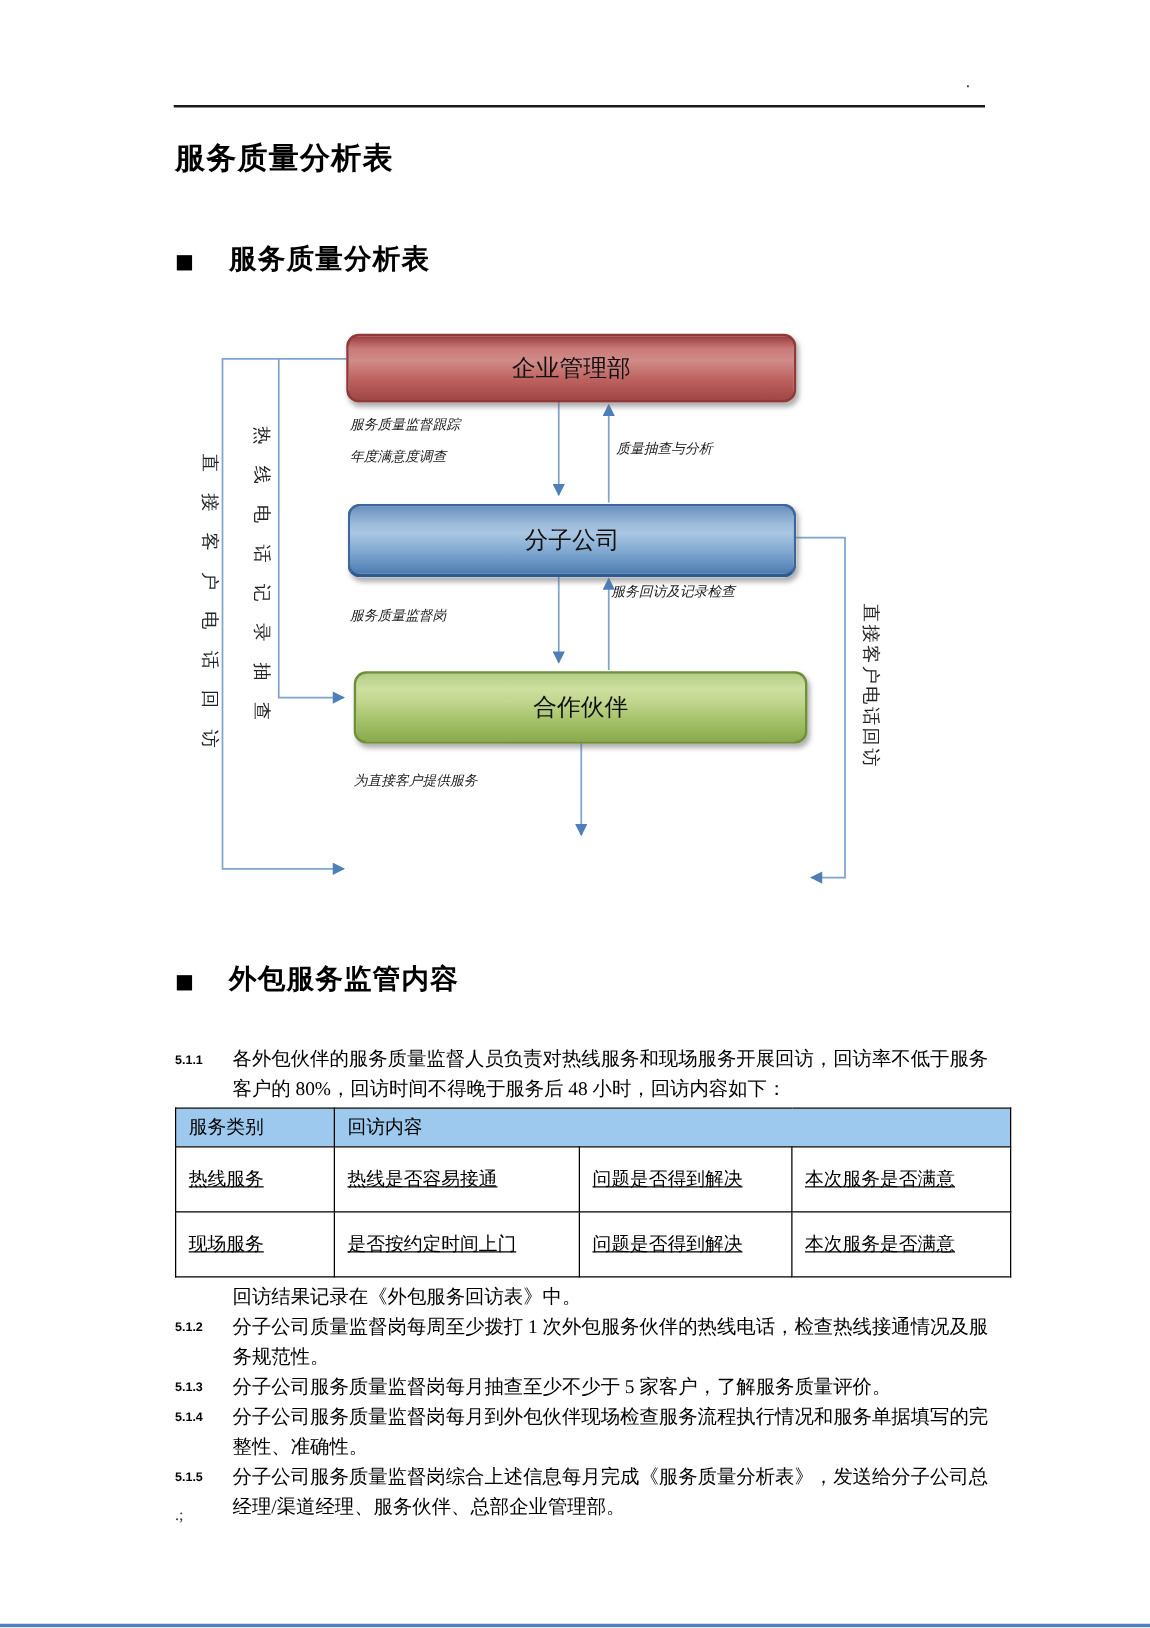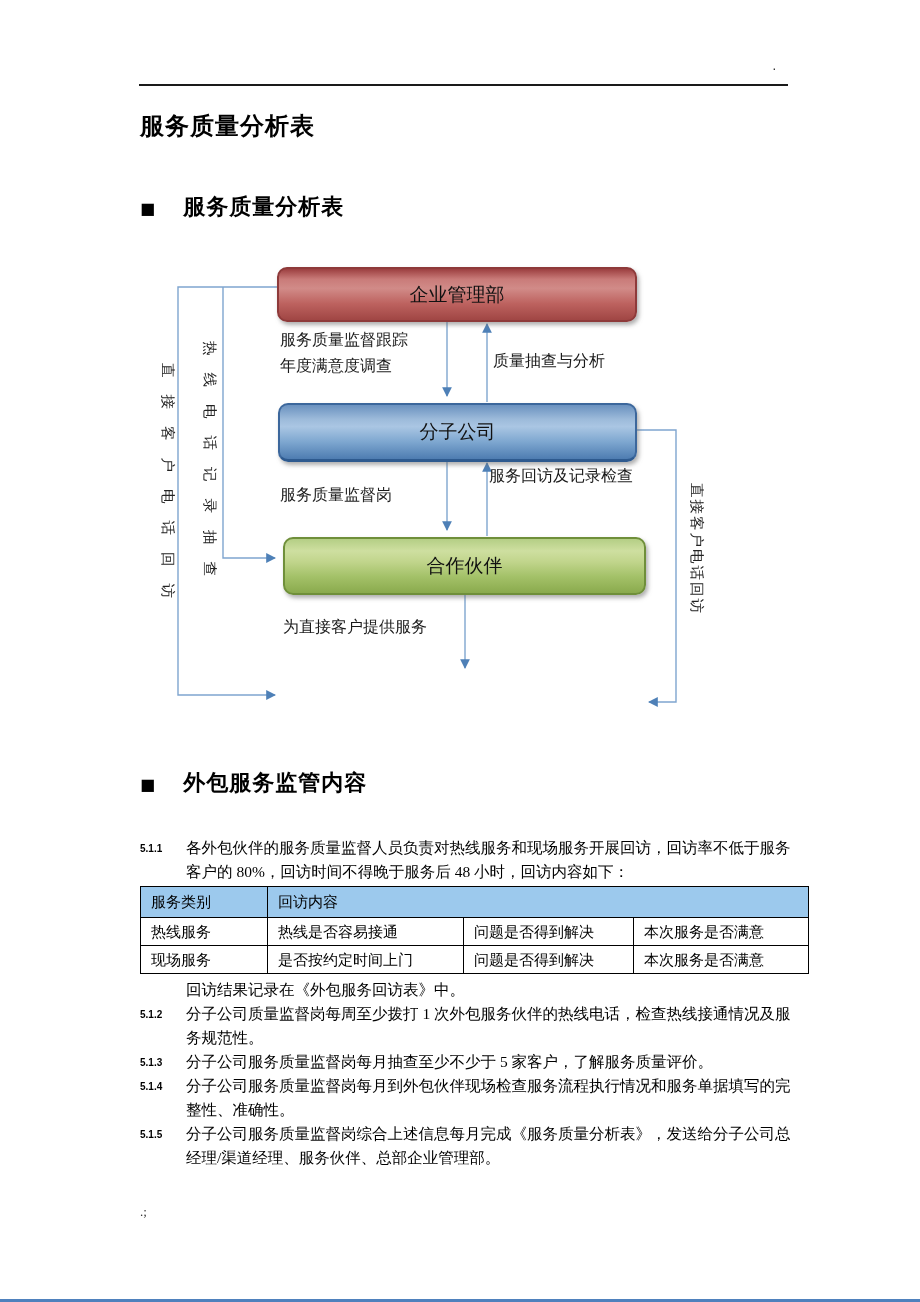--- a/index.html
+++ b/index.html
@@ -28,39 +28,39 @@
     background:linear-gradient(180deg,#9c3f40 0%,#c97b79 20%,#d18b88 38%,#bd625f 68%,#a04644 100%); }
   .node-blue { left:138px; top:148px; width:355px; height:54px;
     border:2px solid #3c679c; border-bottom:3px solid #2e5a8f;
     background:linear-gradient(180deg,#6a91bf 0%,#9cbada 26%,#aac6e3 40%,#7ea7d0 68%,#4e7cb1 100%); }
   .node-green { left:143px; top:282px; width:359px; height:54px;
     border:2px solid #6f8f3a;
     background:linear-gradient(180deg,#b4ce85 0%,#cedfa0 22%,#c1d58c 42%,#a3c168 70%,#8aaa4d 100%); }
   .node-orange { left:143px; top:419px; width:359px; height:52px;
     border:2px solid #c9731f;
     background:linear-gradient(180deg,#f0a55f 0%,#f7c795 24%,#f4b678 45%,#ec9a4b 75%,#e1872f 100%); }
-  .dlabel { position:absolute; font-size:16px; color:#1a1a1a; white-space:nowrap; }
+  .dlabel { position:absolute; font-size:11px; color:#1a1a1a; white-space:nowrap;font-style:italic; }
   .dlabel.two-line div { line-height:26px; }
   .vlabel { position:absolute; white-space:nowrap; transform:rotate(90deg);
     transform-origin:0 0; font-size:14.5px; color:#222; }
   .vlabel.spread { letter-spacing:17px; }
   .vlabel.tight { letter-spacing:2px; }
   
   #content { position:absolute; left:140px; top:836px; width:652px;
     font-size:15.5px; line-height:24px; }
   .para { position:relative; padding-left:46px; margin:0; }
   .pnum { position:absolute; left:0; top:1px; font-family:"Liberation Sans",sans-serif;
     font-weight:bold; font-size:10px; }
   .note-line { padding-left:46px; }
   table.review { border-collapse:collapse; width:668px; margin:2px 0 4px 0;
     table-layout:fixed; font-size:15px; }
   table.review td, table.review th { border:1px solid #000; padding:0 0 0 10px;
     font-weight:normal; text-align:left; overflow:hidden; }
   table.review thead tr { height:31px; background:#9cc9ed; }
-  table.review tbody tr { height:28px; }
+  table.review tbody tr { height:52px;text-decoration:underline; }
   th.merged { text-align:center; padding:0; }
   
   .misc-mark { position:absolute; left:140px; top:1204px; font-size:13px; color:#333; }
   .bottom-rule { position:absolute; left:0; bottom:0; width:920px; height:3px; background:#4f81bd; }
 </style>
 </head>
 <body>
 
 <div id="page">
 

